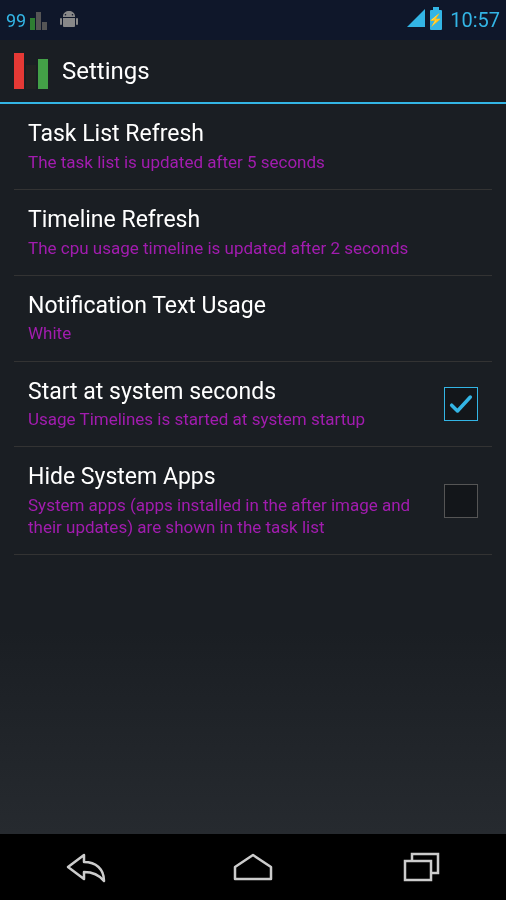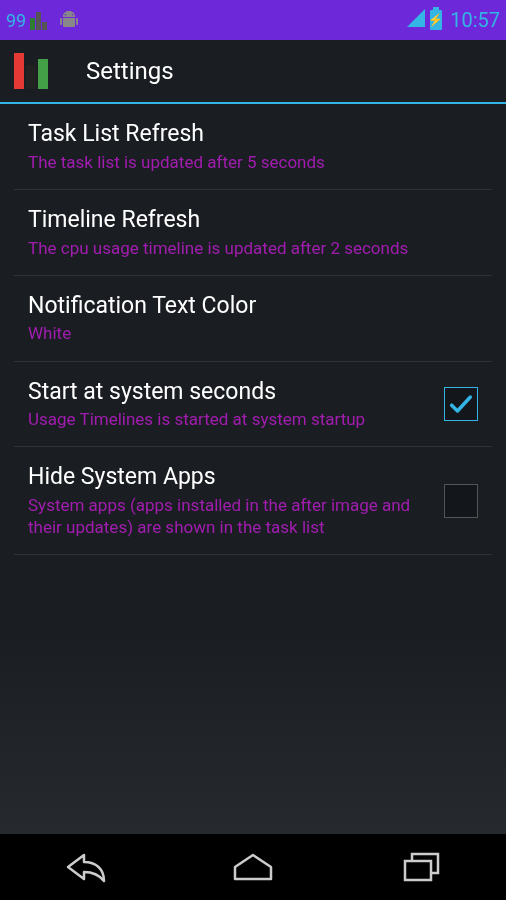--- a/index.html
+++ b/index.html
@@ -13,21 +13,21 @@
       background: linear-gradient(to bottom, #1a1e23 0%, #1a1e23 70%, #2a2e33 100%);
       font-family: Roboto, "Helvetica Neue", Arial, sans-serif;
       color: #fff;
       overflow: hidden;
       position: relative;
     }
     
     
     .status-bar {
       height: 40px;
-      background: #6d28d9;
+      background: #0f172a;
       display: flex;
       align-items: center;
       padding: 0 6px;
       font-size: 18px;
     }
     .status-left {
       display: flex;
       align-items: center;
       gap: 4px;
     }
@@ -85,21 +85,20 @@
       margin-left: 4px;
     }
     
     
     .app-bar {
       height: 64px;
       display: flex;
       align-items: center;
       padding: 0 14px;
       border-bottom: 2px solid #33b5e5;
-      gap: 24px;
     }
     .app-icon {
       display: flex;
       align-items: flex-end;
       gap: 2px;
       height: 36px;
       margin-right: 14px;
     }
     .app-icon span {
       width: 10px;
@@ -226,21 +225,21 @@
       </div>
     </div>
     <div class="setting-item">
       <div class="setting-body">
         <div class="setting-title">Timeline Refresh</div>
         <div class="setting-sub">The cpu usage timeline is updated after 2 seconds</div>
       </div>
     </div>
     <div class="setting-item">
       <div class="setting-body">
-        <div class="setting-title">Notification Text Color</div>
+        <div class="setting-title">Notification Text Usage</div>
         <div class="setting-sub">White</div>
       </div>
     </div>
     <div class="setting-item">
       <div class="setting-body">
         <div class="setting-title">Start at system seconds</div>
         <div class="setting-sub">Usage Timelines is started at system startup</div>
       </div>
       <div class="checkbox checked">
         <svg class="checkmark-svg" viewBox="0 0 24 24" fill="none" stroke="#33b5e5" stroke-width="3" stroke-linecap="round" stroke-linejoin="round">

